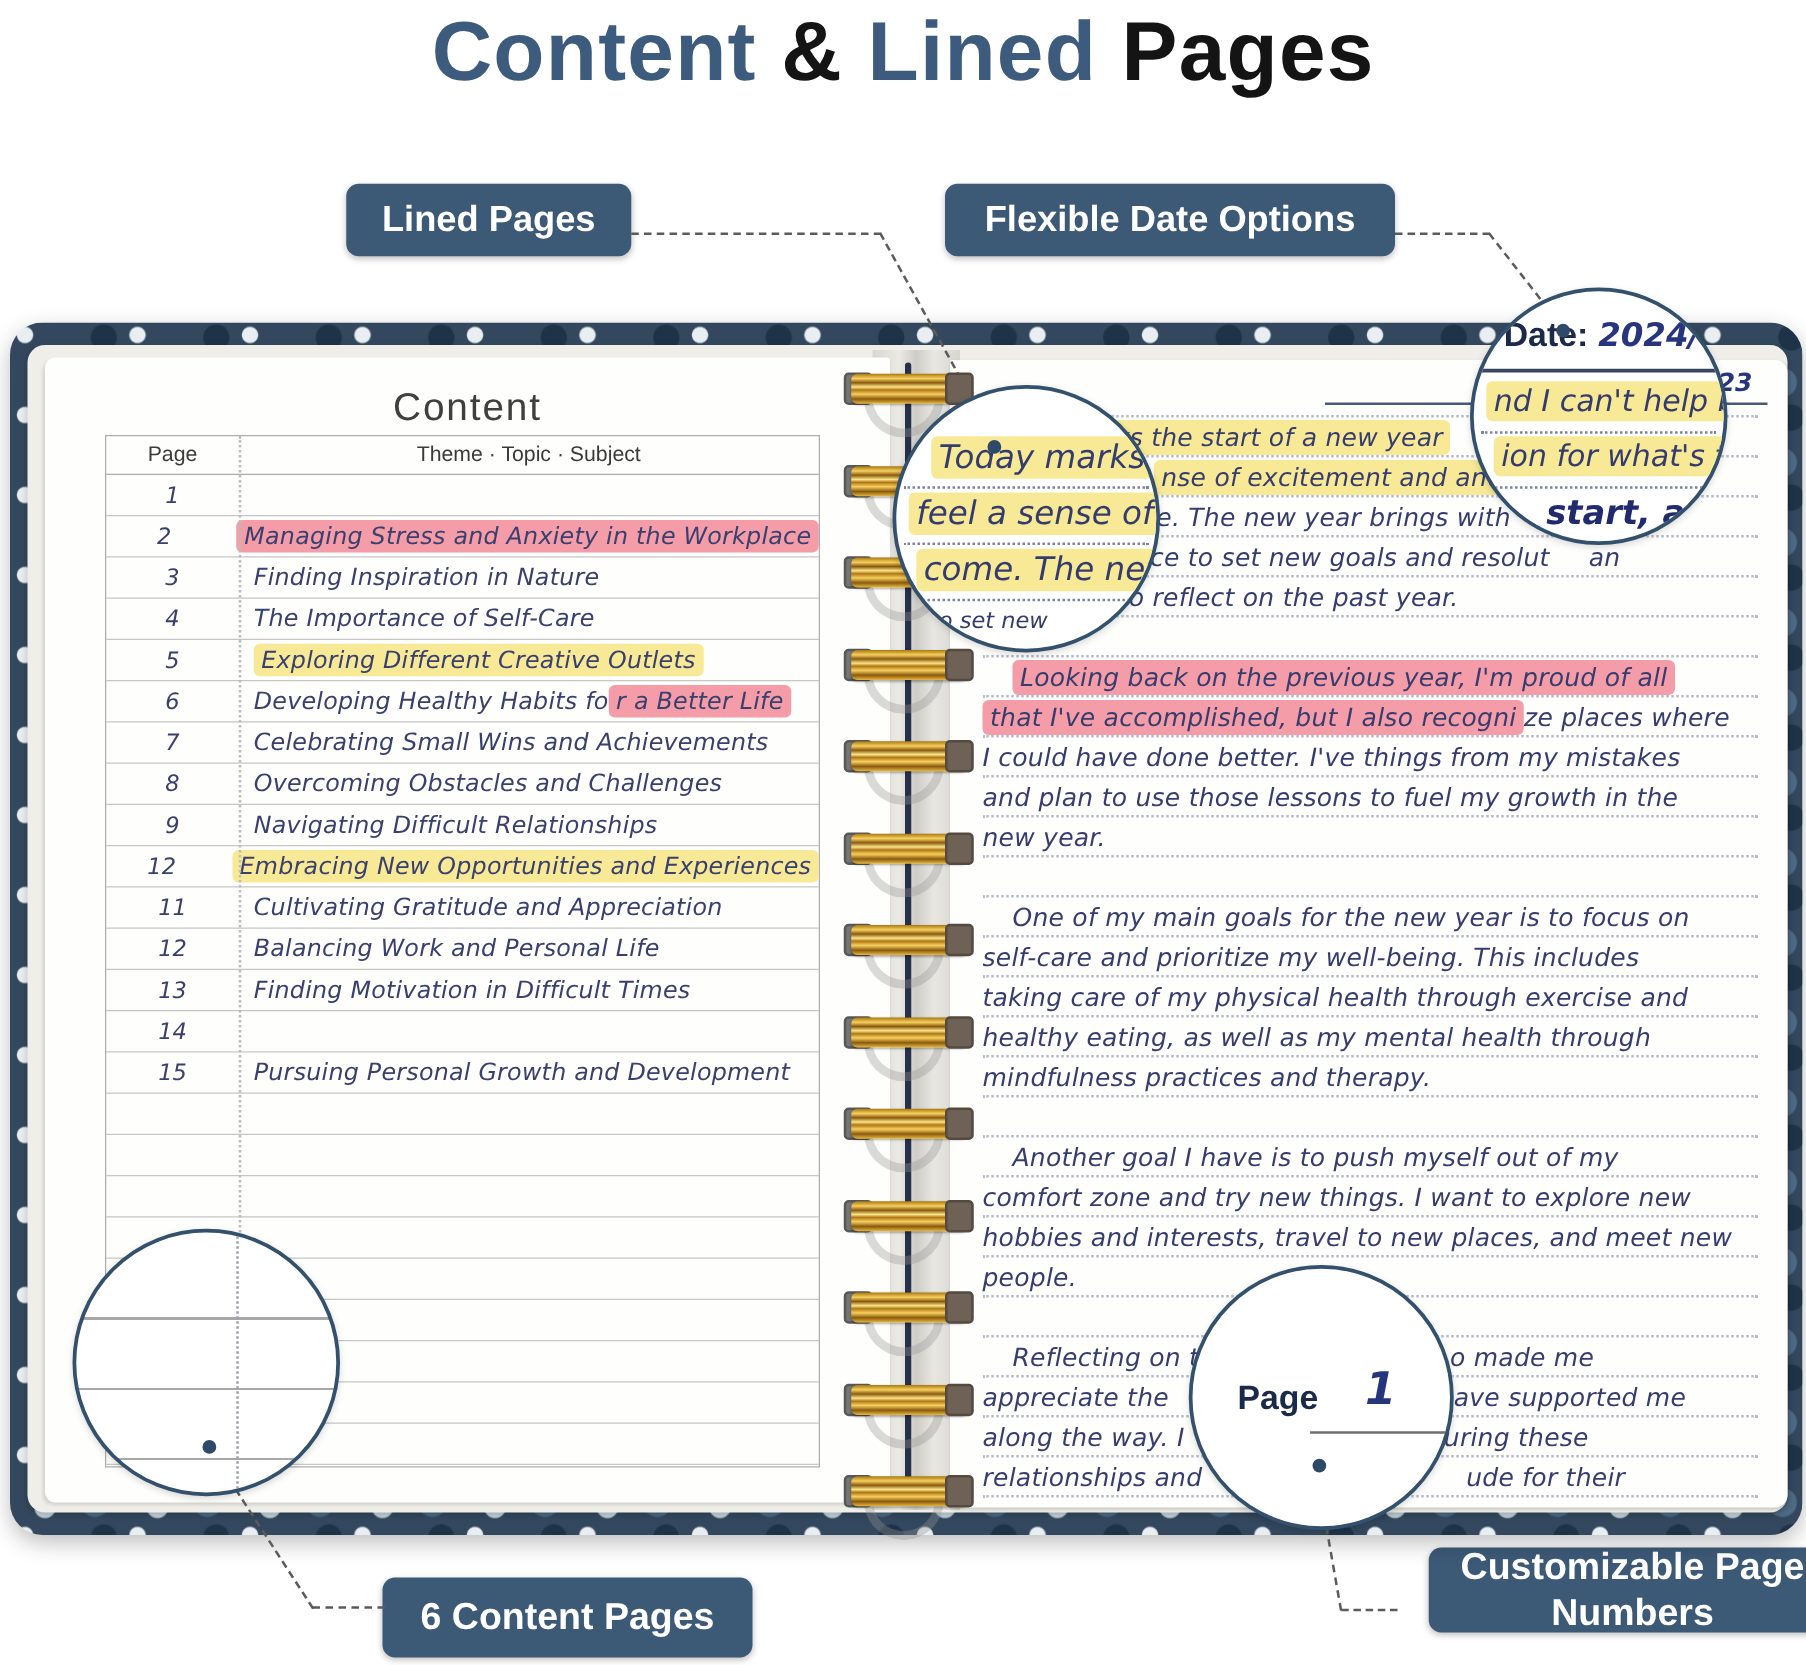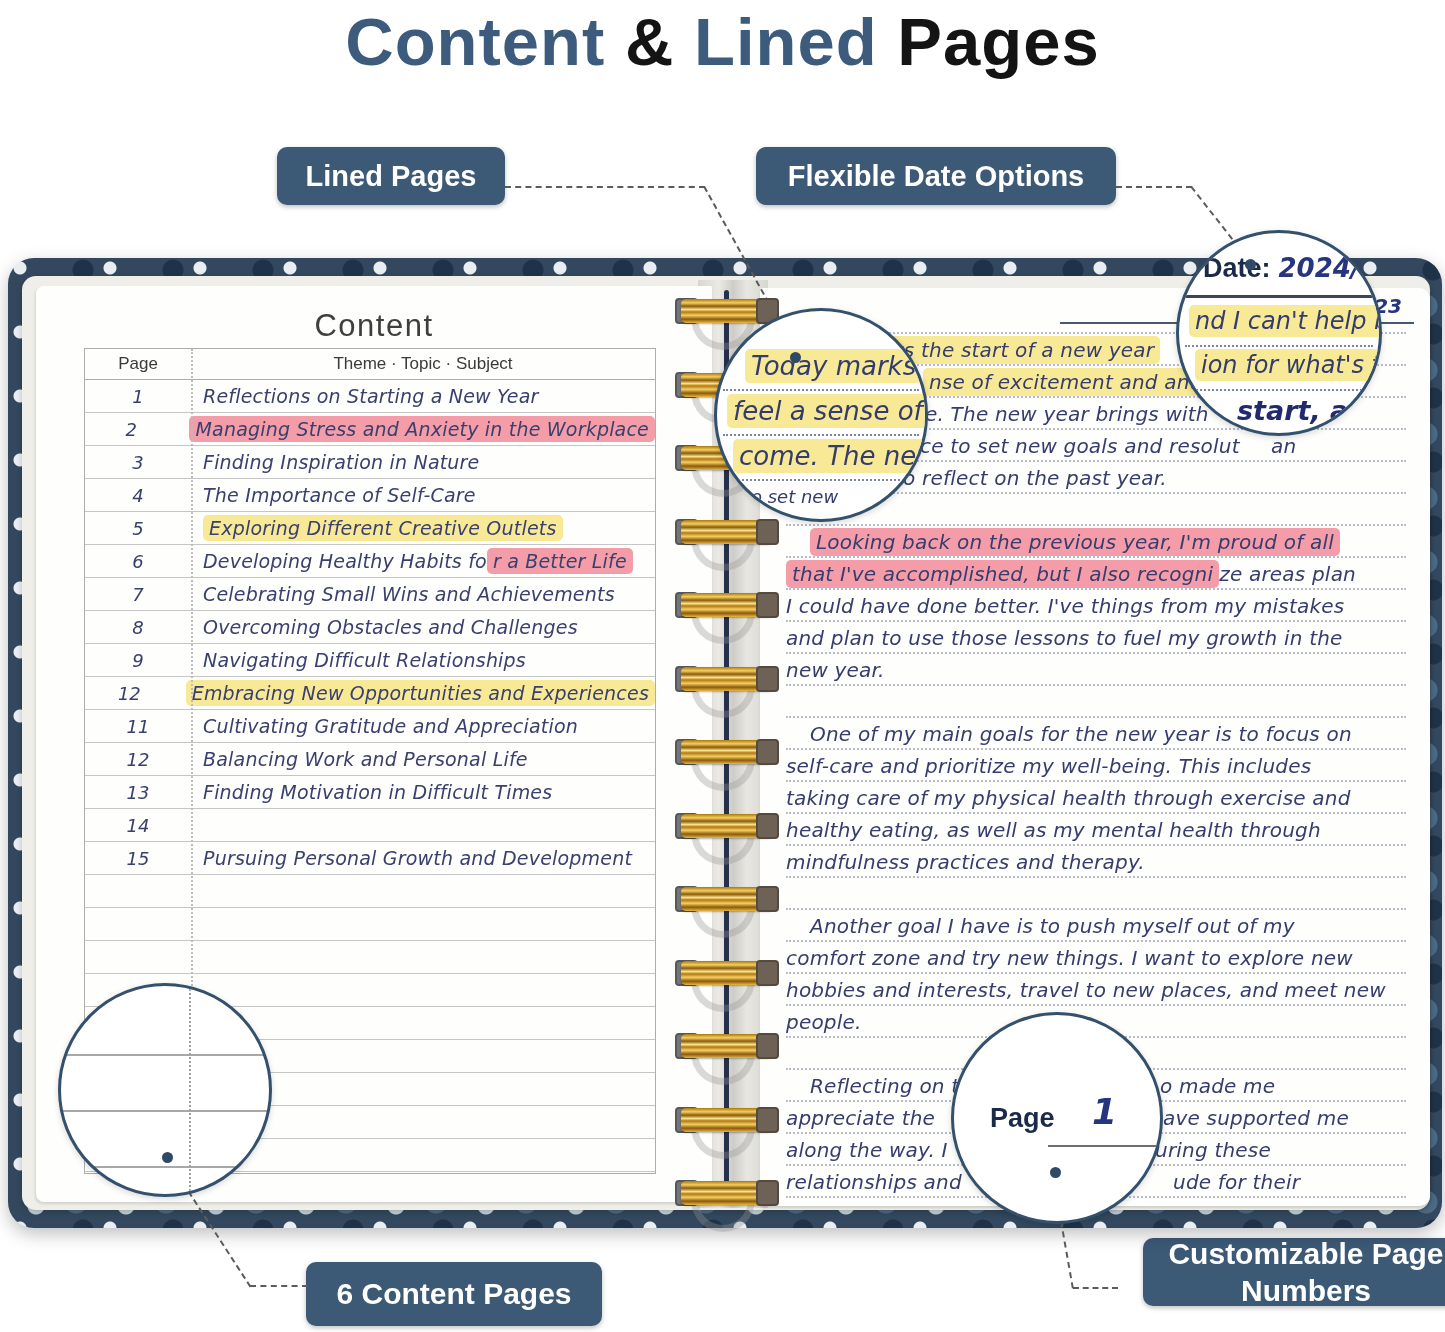--- a/index.html
+++ b/index.html
@@ -128,21 +128,20 @@
   <div class="page left-page">
     <div class="toc-title">Content</div>
     <div class="toc-table">
       <div class="toc-head">
         <div class="th-page">Page</div>
         <div class="th-theme">Theme · Topic · Subject</div>
       </div>
       <div id="toc-rows">
           <div class="trow">
             <div class="tnum">1</div>
-            <div class="ttitle"><span>Reflections on Starting a New Year</span></div>
           </div>
           <div class="trow">
             <div class="tnum">2</div>
             <div class="ttitle"><span class="mark mark-pink">Managing Stress and Anxiety in the Workplace</span></div>
           </div>
           <div class="trow">
             <div class="tnum">3</div>
             <div class="ttitle"><span>Finding Inspiration in Nature</span></div>
           </div>
           <div class="trow">
@@ -213,21 +212,21 @@
     <div class="page-date-rule"></div>
     <div id="journal-lines">
         <div class="jline" style="top: 14px;"></div>
         <div class="jline" style="top: 46px;"><span class="mark mark-yellow" style="margin-left: 100px;">ks the start of a new year</span></div>
         <div class="jline" style="top: 78px;"><span class="mark mark-yellow" style="margin-left: 137px;">nse of excitement and ant</span></div>
         <div class="jline" style="top: 110px;"><span style="margin-left: 139px;">e. The new year brings with</span></div>
         <div class="jline" style="top: 142px;"><span style="margin-left: 134px;">ce to set new goals and resolut</span><span style="position: absolute; left: 485px;">an</span></div>
         <div class="jline" style="top: 174px;"><span style="margin-left: 109px;">to reflect on the past year.</span></div>
         <div class="jline" style="top: 206px;"></div>
         <div class="jline" style="top: 238px;"><span class="mark mark-pink" style="margin-left: 24px;">Looking back on the previous year, I'm proud of all</span></div>
-        <div class="jline" style="top: 270px;"><span class="mark mark-pink">that I've accomplished, but I also recogni</span><span>ze areas plan</span></div>
+        <div class="jline" style="top: 270px;"><span class="mark mark-pink">that I've accomplished, but I also recogni</span><span>ze places where</span></div>
         <div class="jline" style="top: 302px;"><span>I could have done better. I've things from my mistakes</span></div>
         <div class="jline" style="top: 334px;"><span>and plan to use those lessons to fuel my growth in the</span></div>
         <div class="jline" style="top: 366px;"><span>new year.</span></div>
         <div class="jline" style="top: 398px;"></div>
         <div class="jline" style="top: 430px;"><span style="margin-left: 24px;">One of my main goals for the new year is to focus on</span></div>
         <div class="jline" style="top: 462px;"><span>self-care and prioritize my well-being. This includes</span></div>
         <div class="jline" style="top: 494px;"><span>taking care of my physical health through exercise and</span></div>
         <div class="jline" style="top: 526px;"><span>healthy eating, as well as my mental health through</span></div>
         <div class="jline" style="top: 558px;"><span>mindfulness practices and therapy.</span></div>
         <div class="jline" style="top: 590px;"></div>

